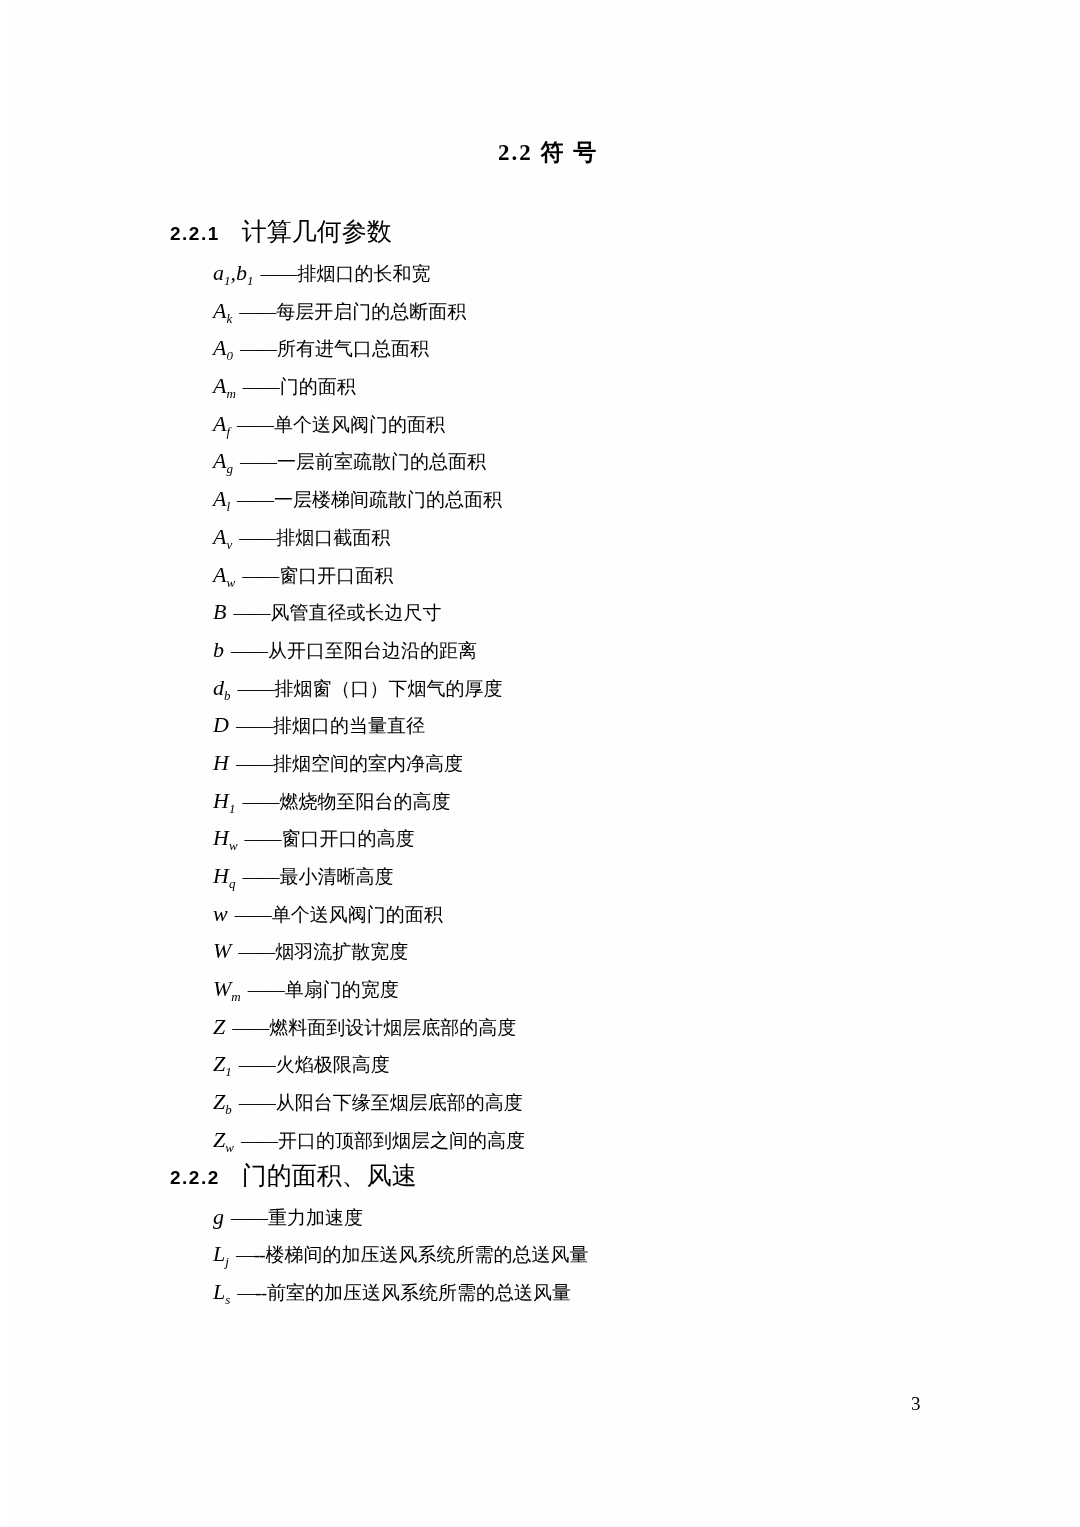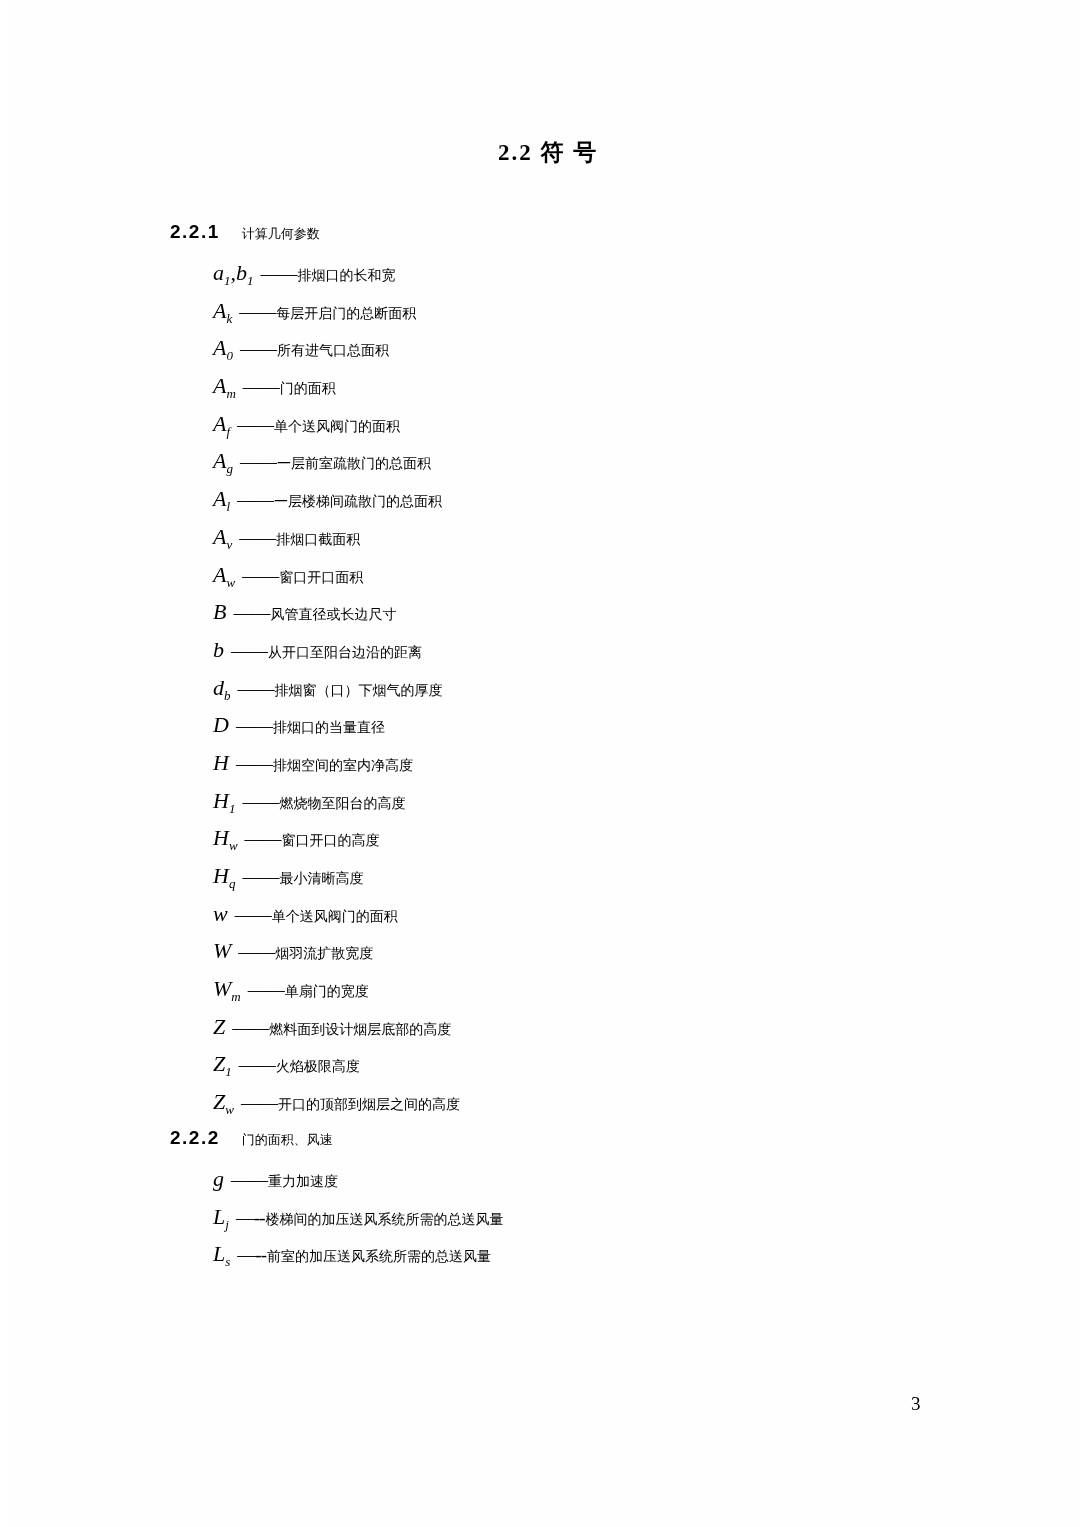--- a/index.html
+++ b/index.html
@@ -40,21 +40,21 @@
     font-size: 19px;
     margin: 0 0 9px 0;
     white-space: nowrap;
   }
   .sec-num {
     font-family: Liberation Sans, sans-serif;
     font-weight: bold;
     letter-spacing: 1.5px;
     margin-right: 22px;
   }
-  .sec-title { font-size: 13px; }
+  .sec-title { font-size: 25px; }
   .sym-row {
     margin-left: 43px;
     height: 37.7px;
     line-height: 37.7px;
     white-space: nowrap;
   }
   
   .sym-row + .sec-heading { margin-top: 6px; }
   .sym {
     font-style: italic;
@@ -67,21 +67,21 @@
     font-size: 13px;
     line-height: 0;
     vertical-align: -5px;
     letter-spacing: 0;
   }
   .dash {
     font-size: 19px;
     letter-spacing: -1px;
     margin-right: 1px;
   }
-  .def { font-size: 14px; }
+  .def { font-size: 19px; }
   .page-number {
     position: absolute;
     top: 1393px;
     left: 903px;
     font-size: 19px;
   }
 </style>
 </head>
 <body>
 
@@ -104,20 +104,21 @@
       <div class="sym-row"><span class="sym">D</span><span class="dash">——</span><span class="def">排烟口的当量直径</span></div>
       <div class="sym-row"><span class="sym">H</span><span class="dash">——</span><span class="def">排烟空间的室内净高度</span></div>
       <div class="sym-row"><span class="sym">H<sub>1</sub></span><span class="dash">——</span><span class="def">燃烧物至阳台的高度</span></div>
       <div class="sym-row"><span class="sym">H<sub>w</sub></span><span class="dash">——</span><span class="def">窗口开口的高度</span></div>
       <div class="sym-row"><span class="sym">H<sub>q</sub></span><span class="dash">——</span><span class="def">最小清晰高度</span></div>
       <div class="sym-row"><span class="sym">w</span><span class="dash">——</span><span class="def">单个送风阀门的面积</span></div>
       <div class="sym-row"><span class="sym">W</span><span class="dash">——</span><span class="def">烟羽流扩散宽度</span></div>
       <div class="sym-row"><span class="sym">W<sub>m</sub></span><span class="dash">——</span><span class="def">单扇门的宽度</span></div>
       <div class="sym-row"><span class="sym">Z</span><span class="dash">——</span><span class="def">燃料面到设计烟层底部的高度</span></div>
       <div class="sym-row"><span class="sym">Z<sub>1</sub></span><span class="dash">——</span><span class="def">火焰极限高度</span></div>
+      <div class="sym-row"><span class="sym">Z<sub>b</sub></span><span class="dash">——</span><span class="def">从阳台下缘至烟层底部的高度</span></div>
       <div class="sym-row"><span class="sym">Z<sub>w</sub></span><span class="dash">——</span><span class="def">开口的顶部到烟层之间的高度</span></div>
       <div class="sec-heading"><span class="sec-num">2.2.2</span><span class="sec-title">门的面积、风速</span></div>
       <div class="sym-row"><span class="sym">g</span><span class="dash">——</span><span class="def">重力加速度</span></div>
       <div class="sym-row"><span class="sym">L<sub>j</sub></span><span class="dash">—--</span><span class="def">楼梯间的加压送风系统所需的总送风量</span></div>
       <div class="sym-row"><span class="sym">L<sub>s</sub></span><span class="dash">—--</span><span class="def">前室的加压送风系统所需的总送风量</span></div>
     </div>
   <div class="page-number">3</div>
 </div>
 
 </body></html>

